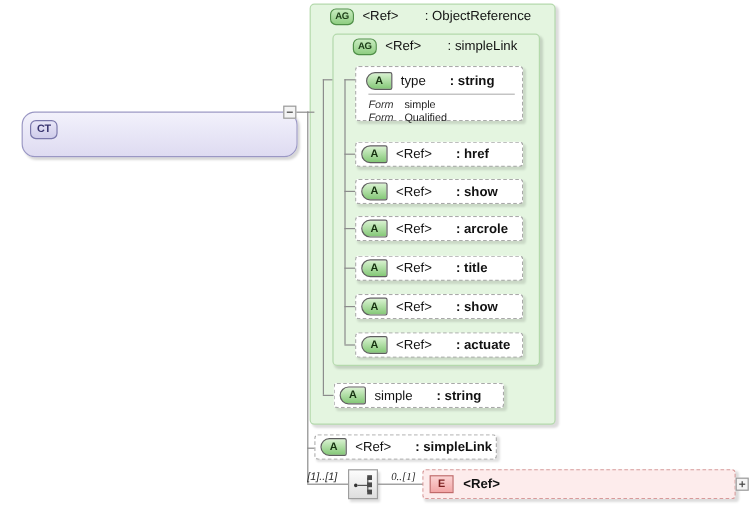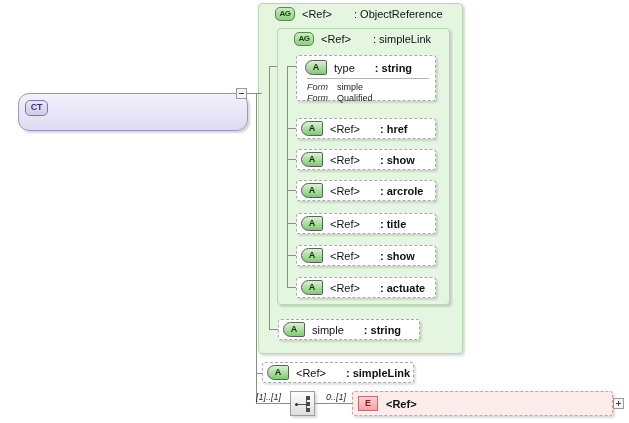--- a/index.html
+++ b/index.html
@@ -379,21 +379,21 @@
     <span class="cmp-line" style="left:15px; top:6px; width:1px; height:12px;"></span>
     <span class="cmp-sq s1"></span>
     <span class="cmp-sq s2"></span>
     <span class="cmp-sq s3"></span>
   </div>
 
   <div class="card" style="left:256px; top:392px;">[1]..[1]</div>
 
   <div class="line h" style="left:315px; top:403px; width:40px;"></div>
 
-  <div class="card" style="left:326px; top:392px;">0..[1]</div>
+  <div class="card" style="left:326px; top:392px;font-family:Liberation Serif, serif;">0..[1]</div>
 
   <div class="elem-node" style="left:352px; top:391px; width:261px;">
     <span class="badge-e">E</span>
     <span class="elem-ref">&lt;Ref&gt;</span>
   </div>
 
   <div class="pm-box plus" style="left:613px; top:398px;"></div>
 
 </div>
 

